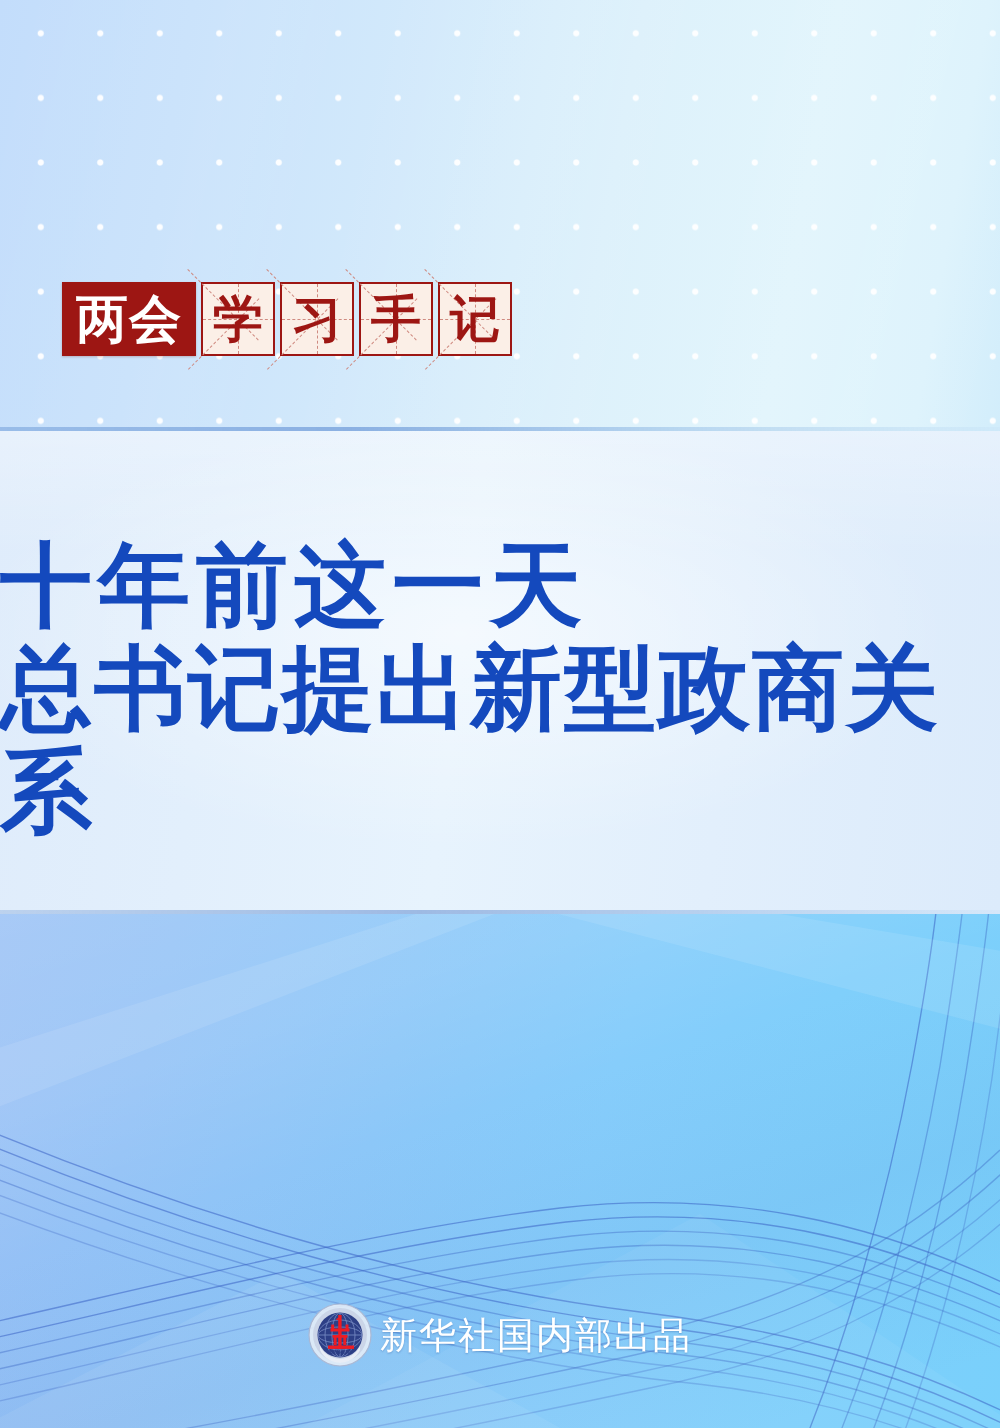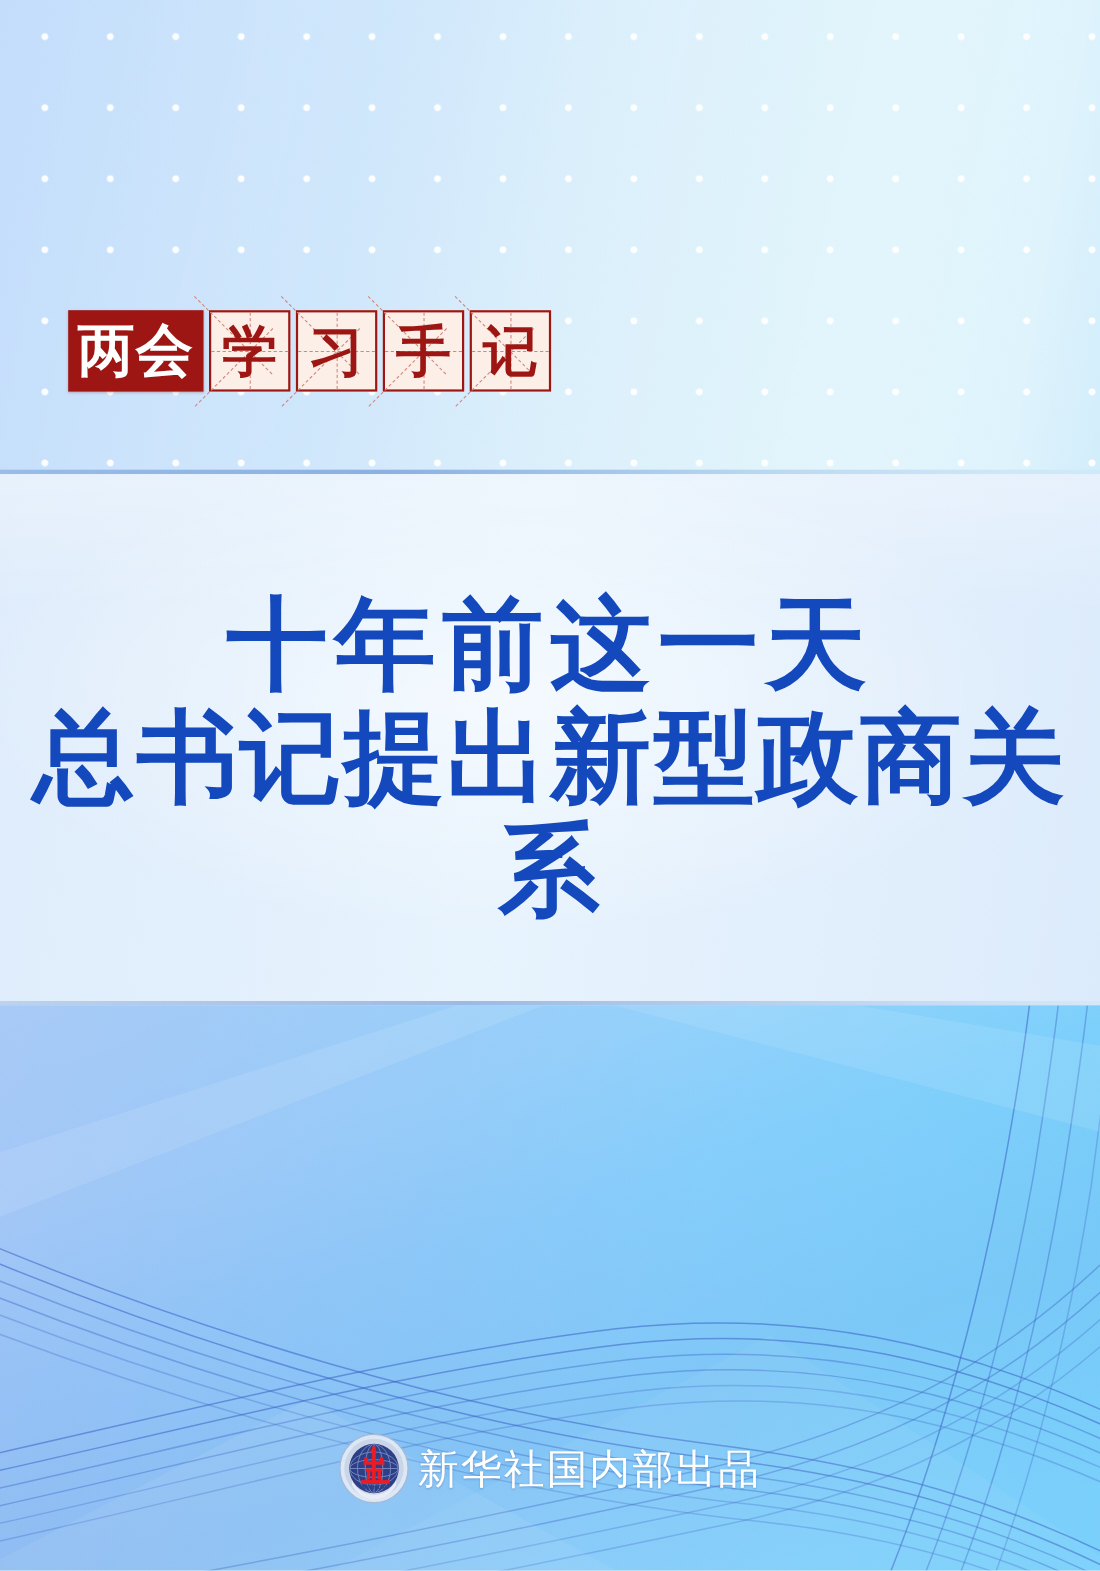--- a/index.html
+++ b/index.html
@@ -146,21 +146,21 @@
   .logo-lockup {
     position: absolute;
     left: 62px;
     top: 282px;
     display: flex;
     align-items: stretch;
     gap: 5px;
     z-index: 5;
   }
   .badge-solid {
-    width: 123px;
+    width: 134px;
     height: 74px;
     background: #9d1613;
     color: #ffffff;
     display: flex;
     align-items: center;
     justify-content: center;
     font-family: "DejaVu Serif", "Liberation Serif", serif;
     font-weight: bold;
     font-size: 52px;
     letter-spacing: 1px;
@@ -213,21 +213,21 @@
     font-size: 50px;
     line-height: 1;
   }
 
   
   .headline {
     position: absolute;
     left: 0;
     top: 534px;
     width: 1000px;
-    text-align: center;
+    text-align: left;
     z-index: 5;
     color: #1449bd;
     font-family: "DejaVu Serif", "Liberation Serif", serif;
     font-weight: bold;
   }
   .headline .line1 {
     font-size: 92px;
     line-height: 1.12;
     letter-spacing: 6px;
     display: block;

